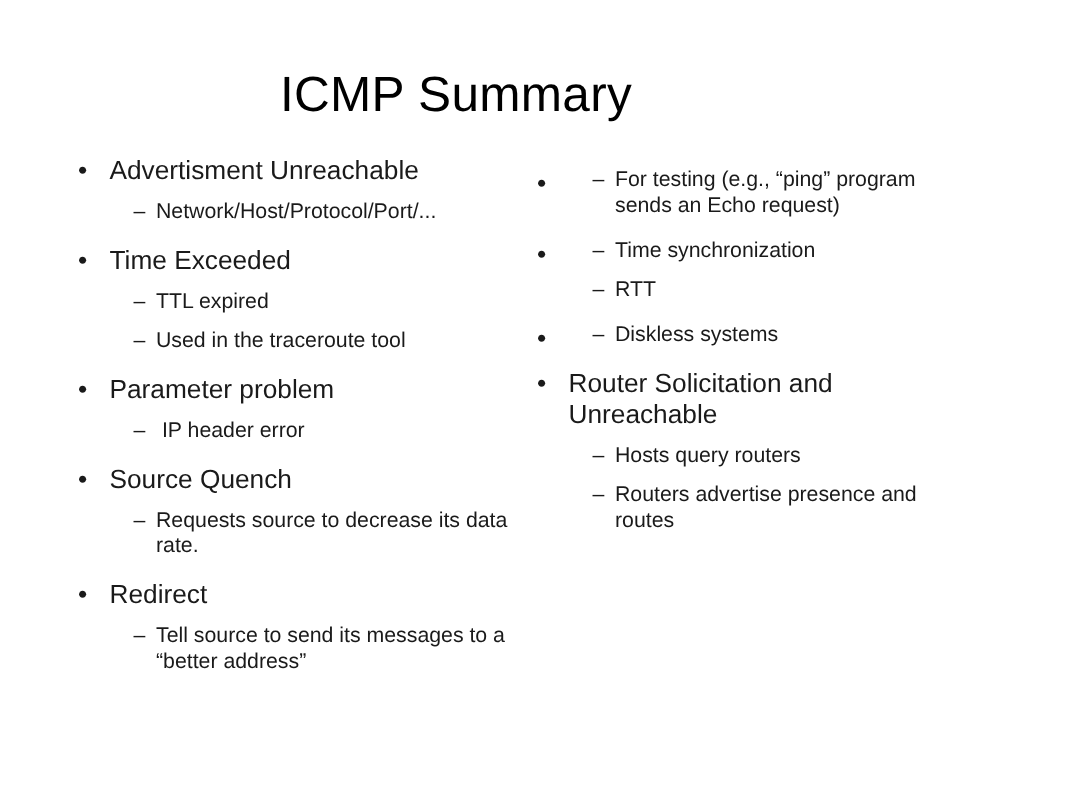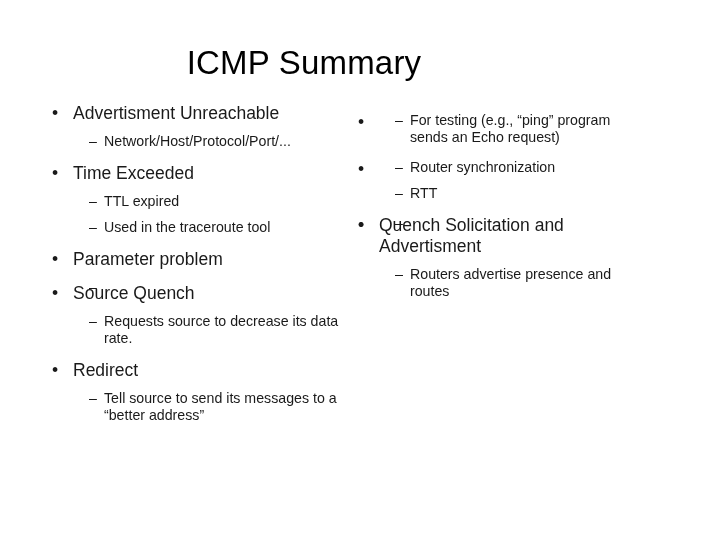--- a/index.html
+++ b/index.html
@@ -87,46 +87,46 @@
         <div class="bullet-l1"><span class="marker">•</span><span class="text">Advertisment Unreachable</span></div>
         <div class="bullet-l2"><span class="marker">–</span><span class="text">Network/Host/Protocol/Port/...</span></div>
       </div>
       <div class="group">
         <div class="bullet-l1"><span class="marker">•</span><span class="text">Time Exceeded</span></div>
         <div class="bullet-l2"><span class="marker">–</span><span class="text">TTL expired</span></div>
         <div class="bullet-l2"><span class="marker">–</span><span class="text">Used in the traceroute tool</span></div>
       </div>
       <div class="group">
         <div class="bullet-l1"><span class="marker">•</span><span class="text">Parameter problem</span></div>
-        <div class="bullet-l2"><span class="marker">–</span></div>
+        <div class="bullet-l2"><span class="marker">–</span><span class="text"> IP header error</span></div>
       </div>
       <div class="group">
         <div class="bullet-l1"><span class="marker">•</span><span class="text">Source Quench</span></div>
         <div class="bullet-l2"><span class="marker">–</span><span class="text">Requests source to decrease its data rate.</span></div>
       </div>
       <div class="group">
         <div class="bullet-l1"><span class="marker">•</span><span class="text">Redirect</span></div>
         <div class="bullet-l2"><span class="marker">–</span><span class="text">Tell source to send its messages to a “better address”</span></div>
       </div>
     </div>
 
   <div class="column" id="column-right">
       <div class="group">
         <div class="bullet-l1"><span class="marker">•</span></div>
         <div class="bullet-l2"><span class="marker">–</span><span class="text">For testing (e.g., “ping” program sends an Echo request)</span></div>
       </div>
       <div class="group">
         <div class="bullet-l1"><span class="marker">•</span></div>
-        <div class="bullet-l2"><span class="marker">–</span><span class="text">Router synchronization</span></div>
+        <div class="bullet-l2"><span class="marker">–</span><span class="text">Time synchronization</span></div>
         <div class="bullet-l2"><span class="marker">–</span><span class="text">RTT</span></div>
       </div>
       <div class="group">
         <div class="bullet-l1"><span class="marker">•</span></div>
-        <div class="bullet-l2"><span class="marker">–</span></div>
+        <div class="bullet-l2"><span class="marker">–</span><span class="text">Diskless systems</span></div>
       </div>
       <div class="group">
-        <div class="bullet-l1"><span class="marker">•</span><span class="text">Quench Solicitation and Advertisment</span></div>
-        <div class="bullet-l2"><span class="marker">–</span></div>
+        <div class="bullet-l1"><span class="marker">•</span><span class="text">Router Solicitation and Unreachable</span></div>
+        <div class="bullet-l2"><span class="marker">–</span><span class="text">Hosts query routers</span></div>
         <div class="bullet-l2"><span class="marker">–</span><span class="text">Routers advertise presence and routes</span></div>
       </div>
     </div>
 
 </div>
 
 </body></html>

